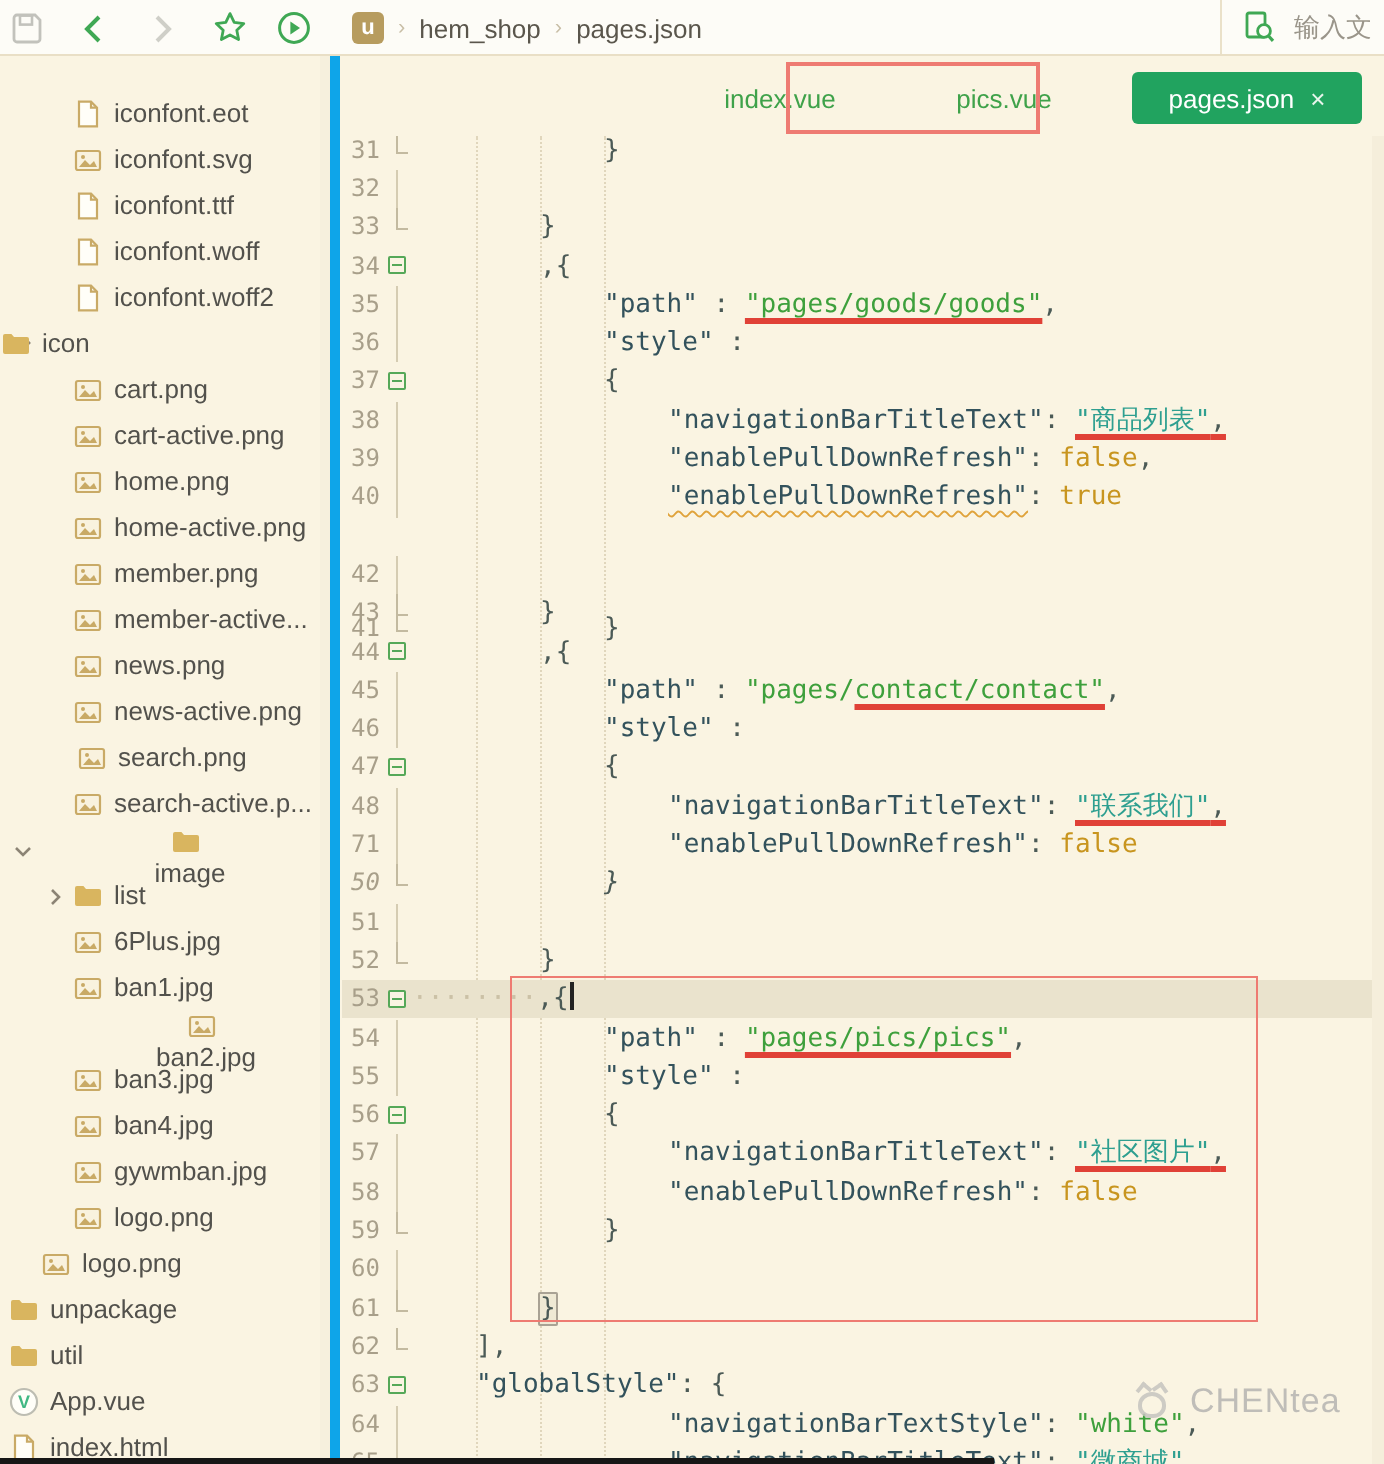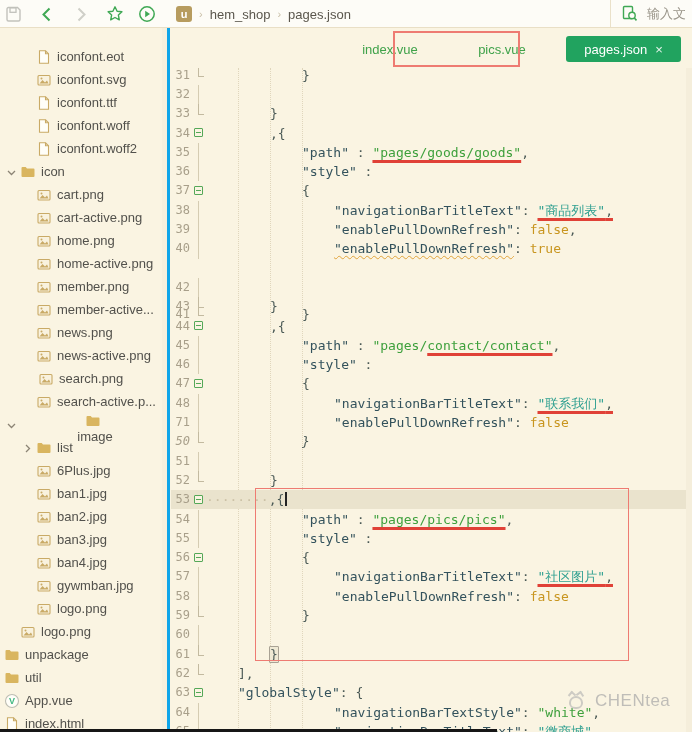--- a/index.html
+++ b/index.html
@@ -12,21 +12,21 @@
   .crumb{position:absolute;left:176px;top:0;height:28px;display:flex;align-items:center;gap:7px;
          font-size:13px;color:#5A564C;}
   .crumb .sep{color:#C8BEA6;font-size:11px;}
   .ulogo{width:16px;height:16px;border-radius:3px;background:#B79C5F;color:#fff;font-weight:bold;
          font-size:11px;display:flex;align-items:center;justify-content:center;}
   .search{position:absolute;right:0;top:0;height:27px;width:82px;display:flex;align-items:center;gap:6px;
           border-left:1px solid #EAE1C9;padding-left:8px;box-sizing:border-box;background:#FDFCF7;}
   .search .ph{color:#9A958A;font-size:13px;white-space:nowrap;overflow:hidden;}
   
   .sidebar{position:absolute;left:0;top:28px;width:170px;bottom:0;background:#FAF4E2;
-           border-right:3px solid #0ea5e9;box-sizing:border-box;}
+           border-right:5px solid #0ea5e9;box-sizing:border-box;}
   .sidebar .sbtrack{position:absolute;right:0;top:0;bottom:0;width:5px;background:#F6F0DD;}
   .trow{position:absolute;left:0;width:170px;height:23px;display:flex;align-items:center;font-size:13px;
         color:#52514C;white-space:nowrap;}
   .trow .ticon{width:16px;height:16px;margin-right:5px;flex:0 0 16px;position:relative;}
   .chev{position:absolute;top:5px;width:10px;height:10px;}
   
   .tabstrip{position:absolute;left:171px;top:28px;right:0;height:40px;background:#FAF4E2;}
   .tab{position:absolute;top:8px;height:26px;display:flex;align-items:center;justify-content:center;
        font-size:13px;color:#3FA24A;cursor:default;}
   .tab.active{background:#21A35F;color:#FFFFFF;border-radius:3px;gap:8px;}
@@ -151,21 +151,21 @@
           </svg></span>
         <span>iconfont.woff</span>
       </div>
       <div class="trow" style="top: 109px; padding-left: 36px; box-sizing: border-box;">
         <span class="ticon"><svg width="16" height="16" viewBox="0 0 16 16">
             <path d="M3.5 1.8 h6 l3 3 v9.4 h-9z" fill="#FFFEF8" stroke="#C9AA66" stroke-width="1.1"></path>
             <path d="M9.5 1.8 v3 h3" fill="none" stroke="#C9AA66" stroke-width="1.1"></path>
           </svg></span>
         <span>iconfont.woff2</span>
       </div>
-      <div class="trow" style="top: 132px; padding-left: 20px; box-sizing: border-box;">
+      <div class="trow" style="top: 132px; box-sizing: border-box;">
         <span class="chev" style="left: 7px;"><svg width="9" height="9" viewBox="0 0 9 9">
             <polyline points="1,3 4.5,6.5 8,3" fill="none" stroke="#8C8475" stroke-width="1.3"></polyline>
           </svg></span>
         <span class="ticon"><svg width="16" height="16" viewBox="0 0 16 16">
             <path d="M1.5 4 a1 1 0 0 1 1-1 h3.2 l1.3 1.5 h6.5 a1 1 0 0 1 1 1 V12 a1 1 0 0 1-1 1 h-11 a1 1 0 0 1-1-1z" fill="#D9B55F"></path>
           </svg></span>
         <span>icon</span>
       </div>
       <div class="trow" style="top: 155px; padding-left: 36px; box-sizing: border-box;">
         <span class="ticon"><svg width="16" height="16" viewBox="0 0 16 16">
@@ -274,21 +274,21 @@
         <span>6Plus.jpg</span>
       </div>
       <div class="trow" style="top: 454px; padding-left: 36px; box-sizing: border-box;">
         <span class="ticon"><svg width="16" height="16" viewBox="0 0 16 16">
             <rect x="2" y="3.5" width="12" height="9.5" rx="1" fill="#F9F2DE" stroke="#C9AA66" stroke-width="1.1"></rect>
             <path d="M3.5 11.5 l3-3.5 2.5 2.5 2-2 1.5 3z" fill="#C9AA66"></path>
             <circle cx="5.5" cy="6.5" r="1" fill="#C9AA66"></circle>
           </svg></span>
         <span>ban1.jpg</span>
       </div>
-      <div class="trow" style="top: 477px; padding-left: 36px; box-sizing: border-box;">
+      <div class="trow" style="top: 477px; padding-left: 36px; box-sizing: border-box; flex-direction: column;">
         <span class="ticon"><svg width="16" height="16" viewBox="0 0 16 16">
             <rect x="2" y="3.5" width="12" height="9.5" rx="1" fill="#F9F2DE" stroke="#C9AA66" stroke-width="1.1"></rect>
             <path d="M3.5 11.5 l3-3.5 2.5 2.5 2-2 1.5 3z" fill="#C9AA66"></path>
             <circle cx="5.5" cy="6.5" r="1" fill="#C9AA66"></circle>
           </svg></span>
         <span>ban2.jpg</span>
       </div>
       <div class="trow" style="top: 500px; padding-left: 36px; box-sizing: border-box;">
         <span class="ticon"><svg width="16" height="16" viewBox="0 0 16 16">
             <rect x="2" y="3.5" width="12" height="9.5" rx="1" fill="#F9F2DE" stroke="#C9AA66" stroke-width="1.1"></rect>

